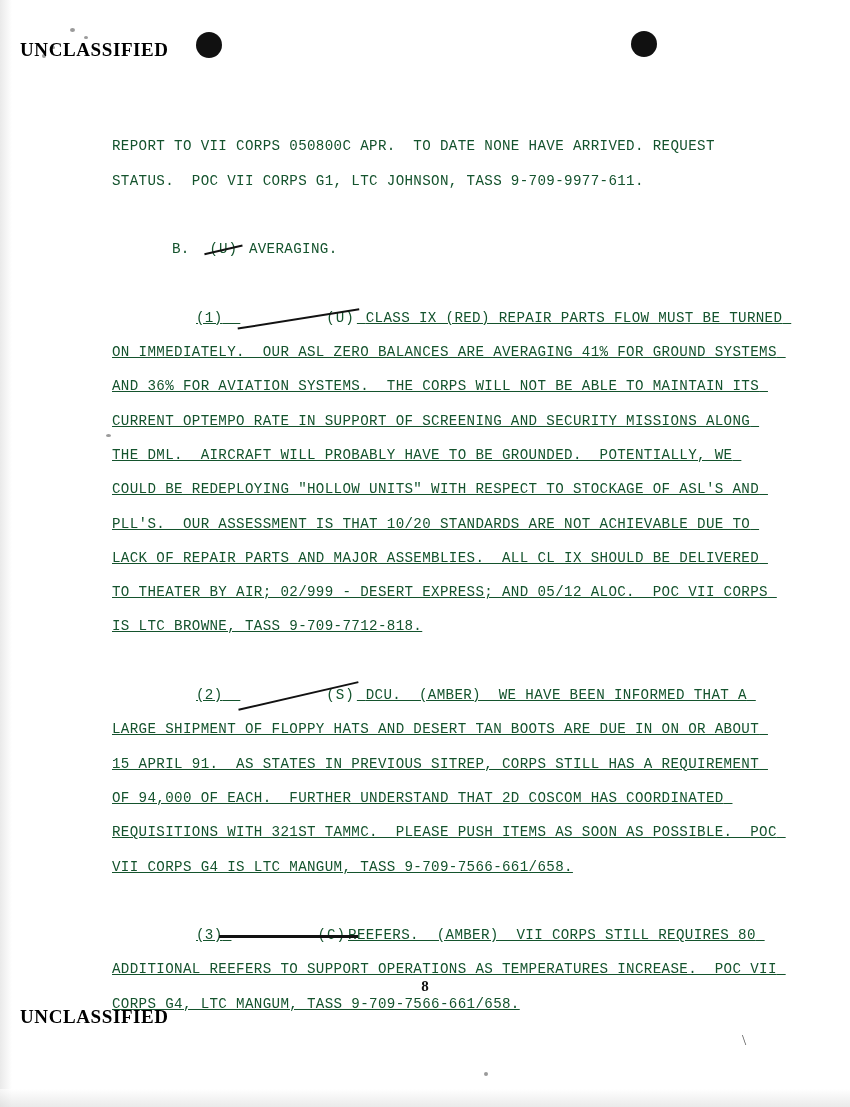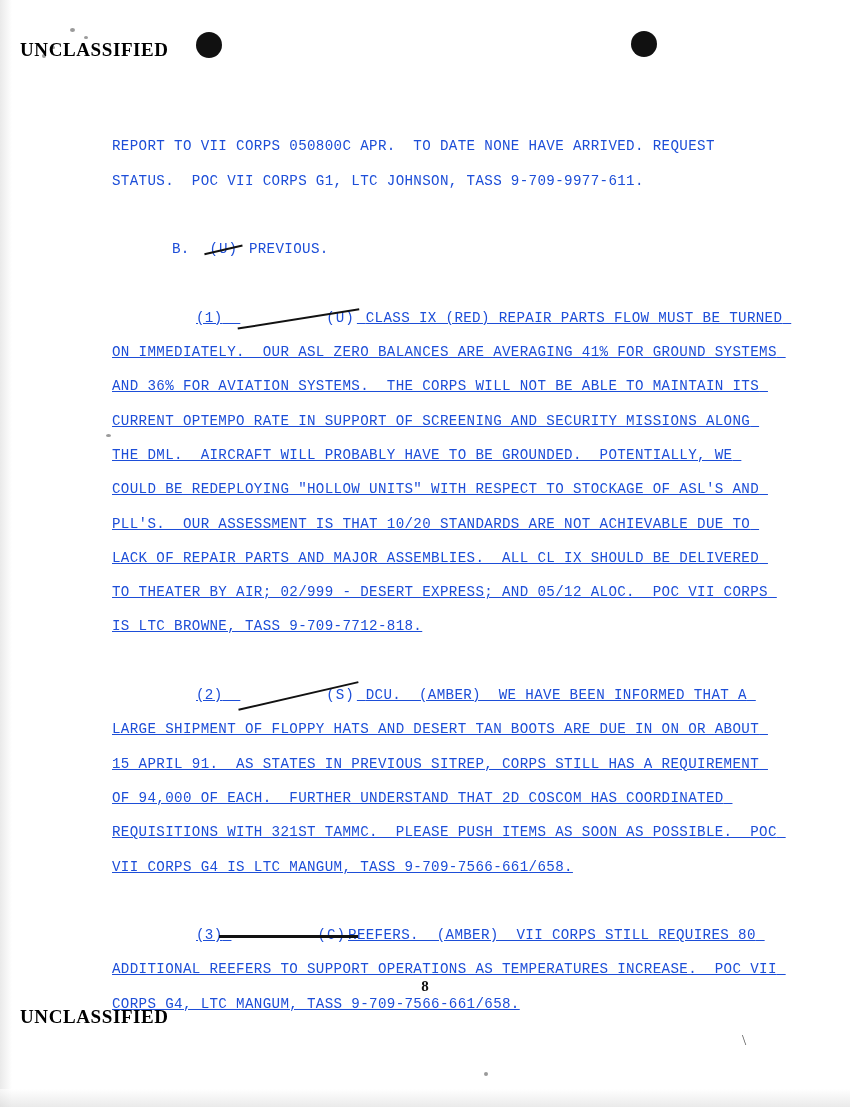--- a/index.html
+++ b/index.html
@@ -61,21 +61,21 @@
   .classification.bottom { top: 1006px; }
 
   .body-text {
     position: absolute;
     left: 112px;
     top: 95px;
     width: 672px;
     font-family: "Liberation Mono", monospace;
     font-size: 14.2px;
     line-height: 34.3px;
-    color: #1d4ed8;
+    color: #14532d;
     letter-spacing: .35px;
     white-space: pre-wrap;
   }
   .para {
     margin: 0 0 0 0;
   }
   .para + .para {
     margin-top: 0;
   }
   .indent-b { padding-left: 60px; }
@@ -138,21 +138,21 @@
   <div class="speck" style="left:106px;top:434px;width:5px;height:3px;"></div>
   <div class="speck" style="left:484px;top:1072px;width:4px;height:4px;"></div>
 
   <div class="hole left"></div>
   <div class="hole right"></div>
 
   <div class="classification top">UNCLASSIFIED</div>
 
   <div class="body-text">
 <div class="para"><span>REPORT TO VII CORPS 050800C APR.  TO DATE NONE HAVE ARRIVED. REQUEST STATUS.  POC VII CORPS G1, LTC JOHNSON, TASS 9-709-9977-611.</span></div>
-<div class="para indent-b"><span>B.</span>  <span class="redline s1">(U)</span> <span>PREVIOUS.</span></div>
+<div class="para indent-b"><span>B.</span>  <span class="redline s1">(U)</span> <span>AVERAGING.</span></div>
 <div class="para indent-n"><span>(1)</span>  <span class="redline s2">(U)</span> <span>CLASS IX (RED) REPAIR PARTS FLOW MUST BE TURNED ON IMMEDIATELY.  OUR ASL ZERO BALANCES ARE AVERAGING 41% FOR GROUND SYSTEMS AND 36% FOR AVIATION SYSTEMS.  THE CORPS WILL NOT BE ABLE TO MAINTAIN ITS CURRENT OPTEMPO RATE IN SUPPORT OF SCREENING AND SECURITY MISSIONS ALONG THE DML.  AIRCRAFT WILL PROBABLY HAVE TO BE GROUNDED.  POTENTIALLY, WE COULD BE REDEPLOYING "HOLLOW UNITS" WITH RESPECT TO STOCKAGE OF ASL'S AND PLL'S.  OUR ASSESSMENT IS THAT 10/20 STANDARDS ARE NOT ACHIEVABLE DUE TO LACK OF REPAIR PARTS AND MAJOR ASSEMBLIES.  ALL CL IX SHOULD BE DELIVERED TO THEATER BY AIR; 02/999 - DESERT EXPRESS; AND 05/12 ALOC.  POC VII CORPS IS LTC BROWNE, TASS 9-709-7712-818.</span></div>
 <div class="para indent-n"><span>(2)</span>  <span class="redline s1">(S)</span> <span>DCU.  (AMBER)  WE HAVE BEEN INFORMED THAT A LARGE SHIPMENT OF FLOPPY HATS AND DESERT TAN BOOTS ARE DUE IN ON OR ABOUT 15 APRIL 91.  AS STATES IN PREVIOUS SITREP, CORPS STILL HAS A REQUIREMENT OF 94,000 OF EACH.  FURTHER UNDERSTAND THAT 2D COSCOM HAS COORDINATED REQUISITIONS WITH 321ST TAMMC.  PLEASE PUSH ITEMS AS SOON AS POSSIBLE.  POC VII CORPS G4 IS LTC MANGUM, TASS 9-709-7566-661/658.</span></div>
 <div class="para indent-n"><span>(3)</span> <span class="redline flat">(C)</span><span>REEFERS.  (AMBER)  VII CORPS STILL REQUIRES 80 ADDITIONAL REEFERS TO SUPPORT OPERATIONS AS TEMPERATURES INCREASE.  POC VII CORPS G4, LTC MANGUM, TASS 9-709-7566-661/658.</span></div>
   </div>
 
   <div class="page-number">8</div>
   <div class="classification bottom">UNCLASSIFIED</div>
 
   <div class="stray-mark" style="left:742px;top:1032px;">\</div>
 

